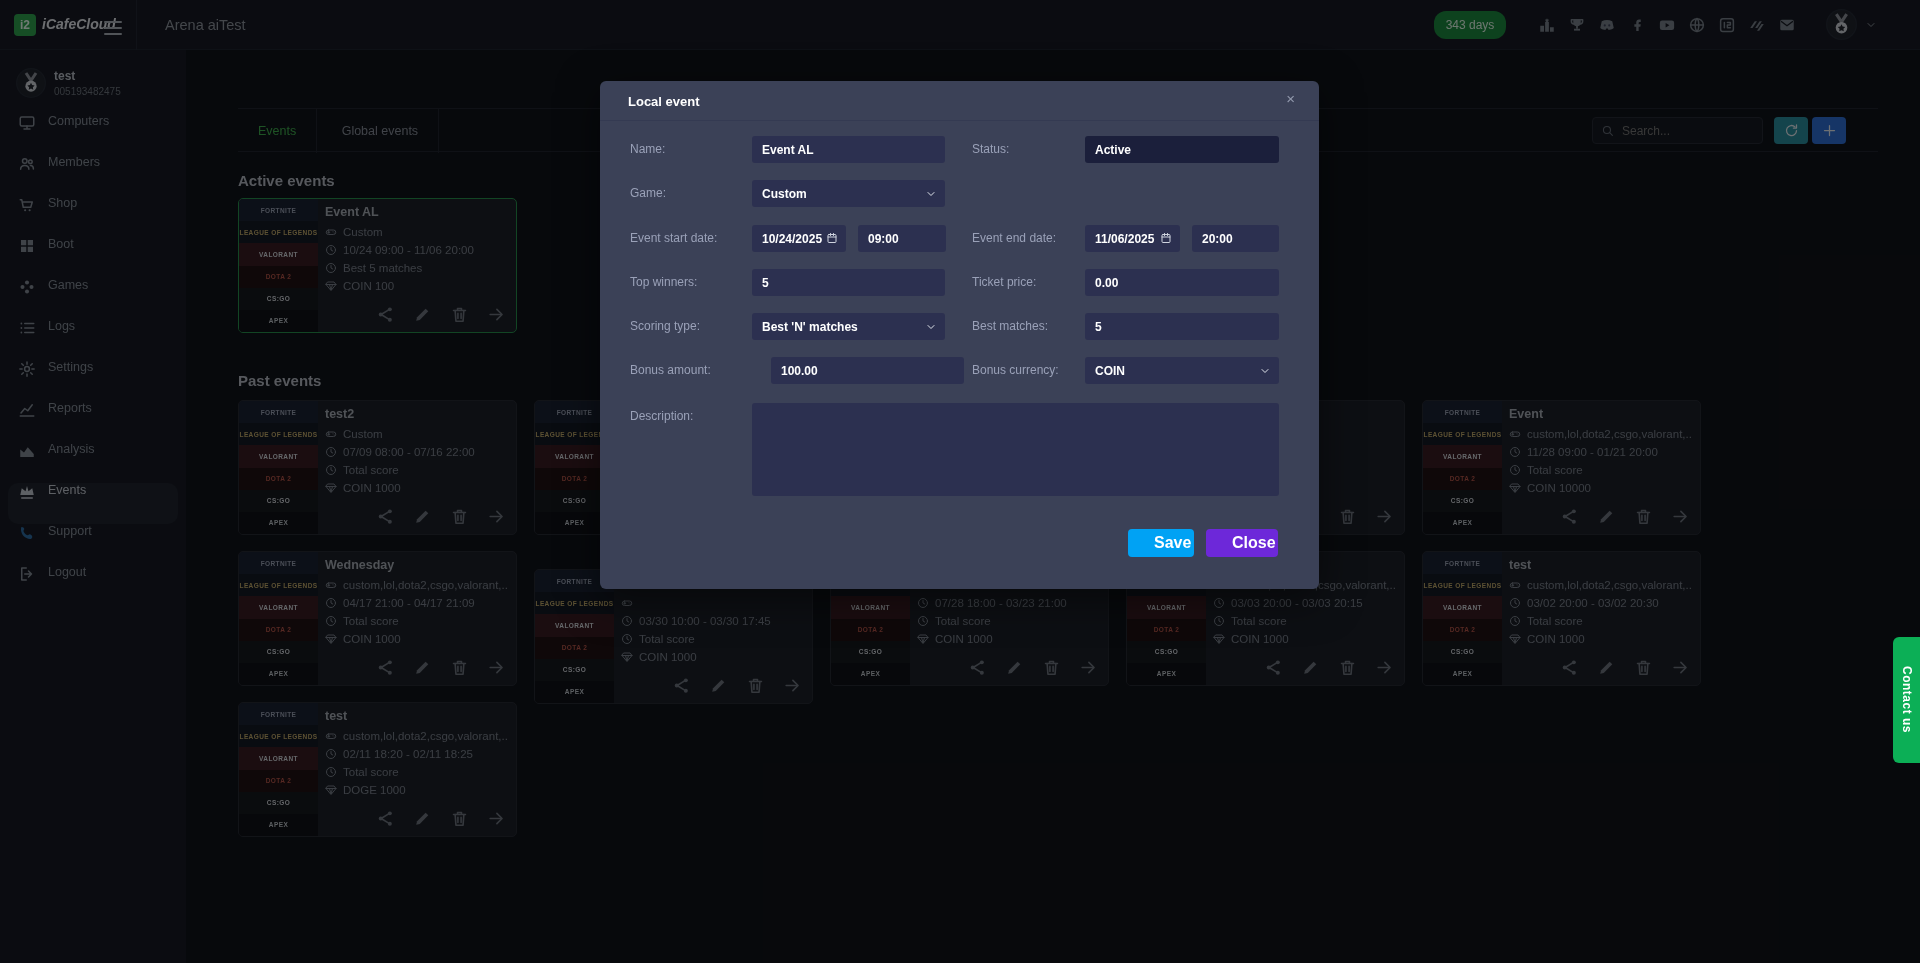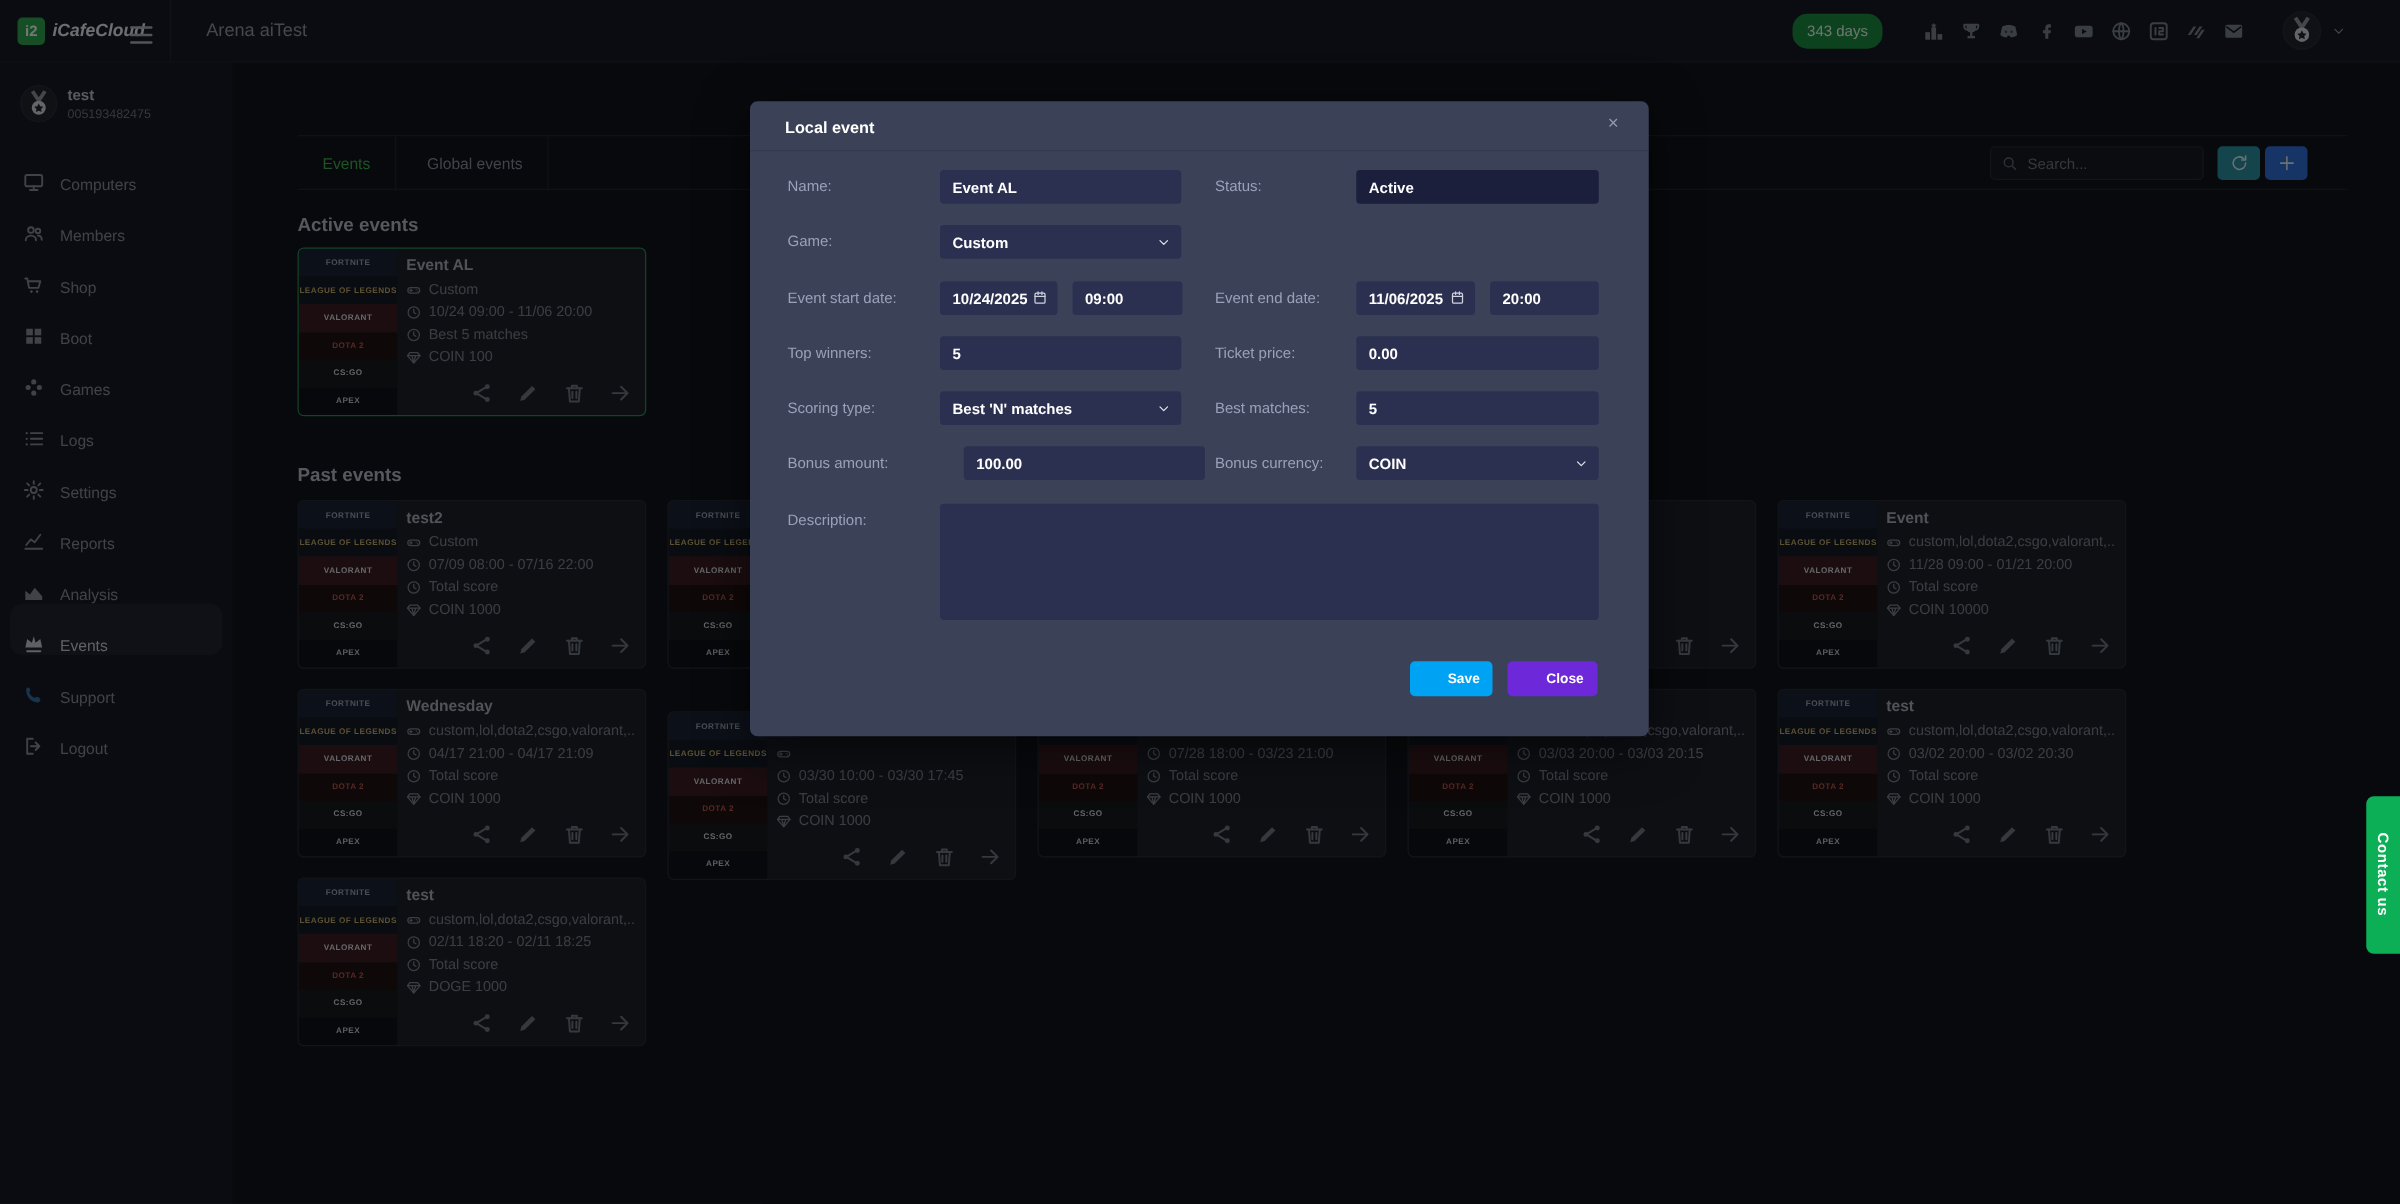--- a/index.html
+++ b/index.html
@@ -27,21 +27,21 @@
   .avatar{width:31px;height:31px;border-radius:50%;background:#262b36;overflow:hidden;}
   .chev-sm{width:12px;height:12px;color:#8a9098;}
 
   
   .sidebar{position:absolute;left:0;top:50px;width:186px;bottom:0;background:#171b24;z-index:4;}
   .user{position:absolute;left:16px;top:18px;display:flex;gap:8px;align-items:center;}
   .uav{width:30px;height:30px;border-radius:50%;background:#262b36;overflow:hidden;}
   .uname{font-size:12px;font-weight:bold;color:#b9bfc8;}
   .uid{font-size:10px;color:#6d737d;margin-top:3px;}
   .nav{position:absolute;left:0;top:64px;right:0;}
-  .nitem{position:relative;height:41px;display:flex;align-items:flex-end;padding-left:18px;gap:12px;
+  .nitem{position:relative;height:41px;display:flex;align-items:flex-start;padding-left:18px;gap:12px;
     color:#858c97;font-size:12.5px;cursor:pointer;}
   .nitem .ni{width:18px;height:18px;flex:0 0 auto;}
   .nitem.active{background:#20242e;border-radius:10px;margin:0 8px;padding-left:10px;color:#c3c9d2;}
   .nitem.support .ni{color:#2e6da4;}
 
   
   .tabsbar{position:absolute;left:238px;right:42px;top:108px;height:44px;
     border-top:1px solid #20252f;border-bottom:1px solid #20252f;z-index:1;}
   .tab{display:inline-flex;align-items:center;height:44px;padding:0 20px;border-right:1px solid #20252f;
     font-size:12.5px;color:#868d98;cursor:pointer;}
@@ -87,21 +87,21 @@
   .ml{position:absolute;font-size:12px;color:#9aa1b8;}
   .mi-input{position:absolute;height:27px;background:#2c3050;border:none;border-radius:3px;color:#ffffff;
     font-size:12px;font-weight:bold;padding:0 10px;outline:none;font-family:"Liberation Sans",sans-serif;}
   .mi-input.dark{background:#1b1f3b;}
   .msel{position:absolute;height:27px;background:#2c3050;border-radius:3px;color:#ffffff;font-size:12px;font-weight:bold;
     display:flex;align-items:center;padding:0 10px;cursor:pointer;}
   .msel .chev{position:absolute;right:8px;width:12px;height:12px;color:#dfe3ea;}
   .cal{position:absolute;width:12px;height:12px;color:#cfd4df;pointer-events:none;}
   .mtextarea{position:absolute;left:152px;top:322px;width:527px;height:93px;background:#2c3050;border:none;
     border-radius:3px;resize:none;outline:none;color:#fff;font-family:"Liberation Sans",sans-serif;}
-  .mbtn{position:absolute;height:28px;border:none;border-radius:4px;font-size:11px;font-weight:bold;cursor:pointer;
+  .mbtn{position:absolute;height:28px;border:none;border-radius:4px;font-size:16px;font-weight:bold;cursor:pointer;
     color:#ffffff;font-family:"Liberation Sans",sans-serif;padding-left:26px;}
   .mbtn.save{left:528px;top:448px;width:66px;background:#00a2f4;}
   .mbtn.closeb{left:606px;top:448px;width:72px;background:#6d28d9;}
 
   
   .contact{position:absolute;right:0;top:637px;width:27px;height:126px;background:#0caf56;z-index:60;
     border-radius:6px 0 0 6px;display:flex;align-items:center;justify-content:center;cursor:pointer;}
   .contact span{writing-mode:vertical-rl;font-size:12px;font-weight:bold;color:#ffffff;letter-spacing:.5px;}
 </style>
 </head>

